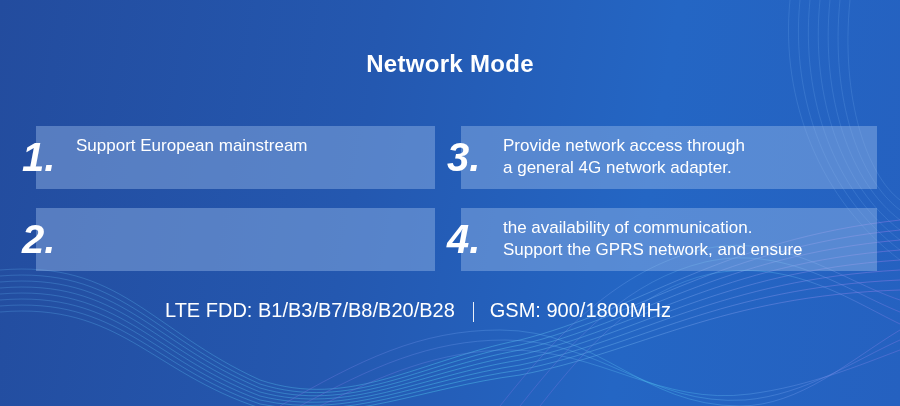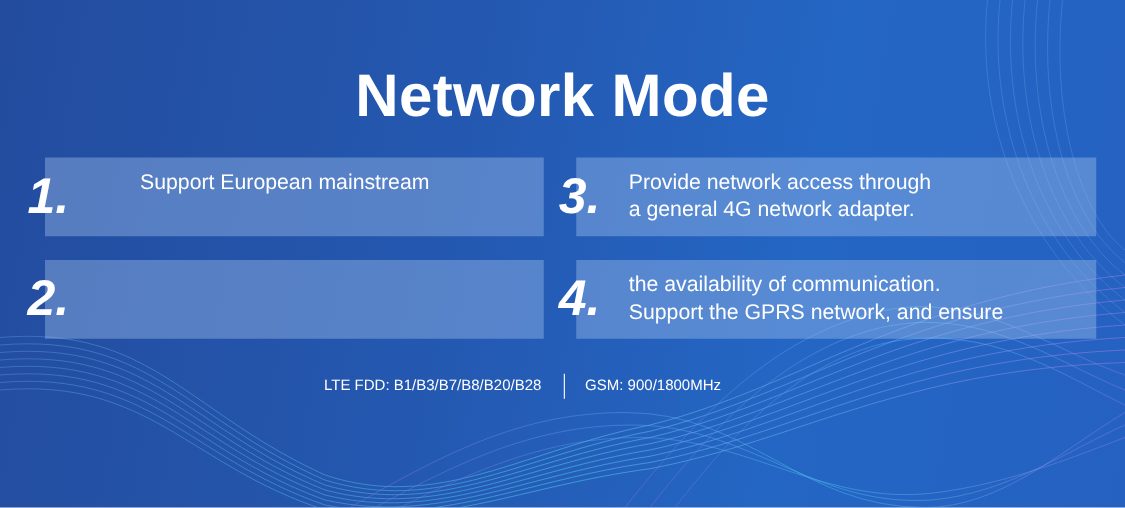--- a/index.html
+++ b/index.html
@@ -6,44 +6,44 @@
   html, body { width: 900px; height: 406px; overflow: hidden; }
   body {
     font-family: "Liberation Sans", sans-serif;
     background: linear-gradient(100deg, #234c9e 0%, #2458b0 40%, #2466c4 70%, #2561c0 100%);
     position: relative;
     color: #ffffff;
   }
   .bg-waves { position: absolute; left: 0; top: 0; width: 900px; height: 406px; pointer-events: none; }
   .title {
     position: absolute; left: 0; width: 900px; top: 50px;
-    text-align: center; font-size: 48px; font-weight: bold; letter-spacing: 0.3px;
+    text-align: center; font-size: 24px; font-weight: bold; letter-spacing: 0.3px;
   }
   .card {
     position: absolute; height: 63px;
     background: rgba(160, 190, 235, 0.42);
   }
   .card .num {
     position: absolute; font-size: 40px; font-weight: bold; font-style: italic;
     top: 8px; line-height: 46px;
   }
   .card .text {
     position: absolute; font-size: 17px; line-height: 22px; top: 9px; white-space: nowrap;
   }
   #c1 { left: 36px; top: 126px; width: 399px; }
   #c2 { left: 36px; top: 208px; width: 399px; }
   #c3 { left: 461px; top: 126px; width: 416px; }
   #c4 { left: 461px; top: 208px; width: 416px; }
   #c1 .num, #c2 .num { left: -14px; }
   #c3 .num, #c4 .num { left: -14px; }
-  #c1 .text, #c2 .text { left: 40px; margin-left: 36px; }
+  #c1 .text, #c2 .text { left: 40px; }
   #c3 .text, #c4 .text { left: 42px; }
   .specs {
     position: absolute; top: 299px; left: 0; width: 836px; text-align: center;
-    font-size: 12px;
+    font-size: 20px;
   }
   .specs .sep {
     display: inline-block; width: 1px; height: 20px; background: #ffffff;
     vertical-align: middle; margin: 0 16px 0 18px; opacity: 0.9;
   }
 </style>
 </head>
 <body>
 
 <svg class="bg-waves" viewBox="0 0 900 406" xmlns="http://www.w3.org/2000/svg">

